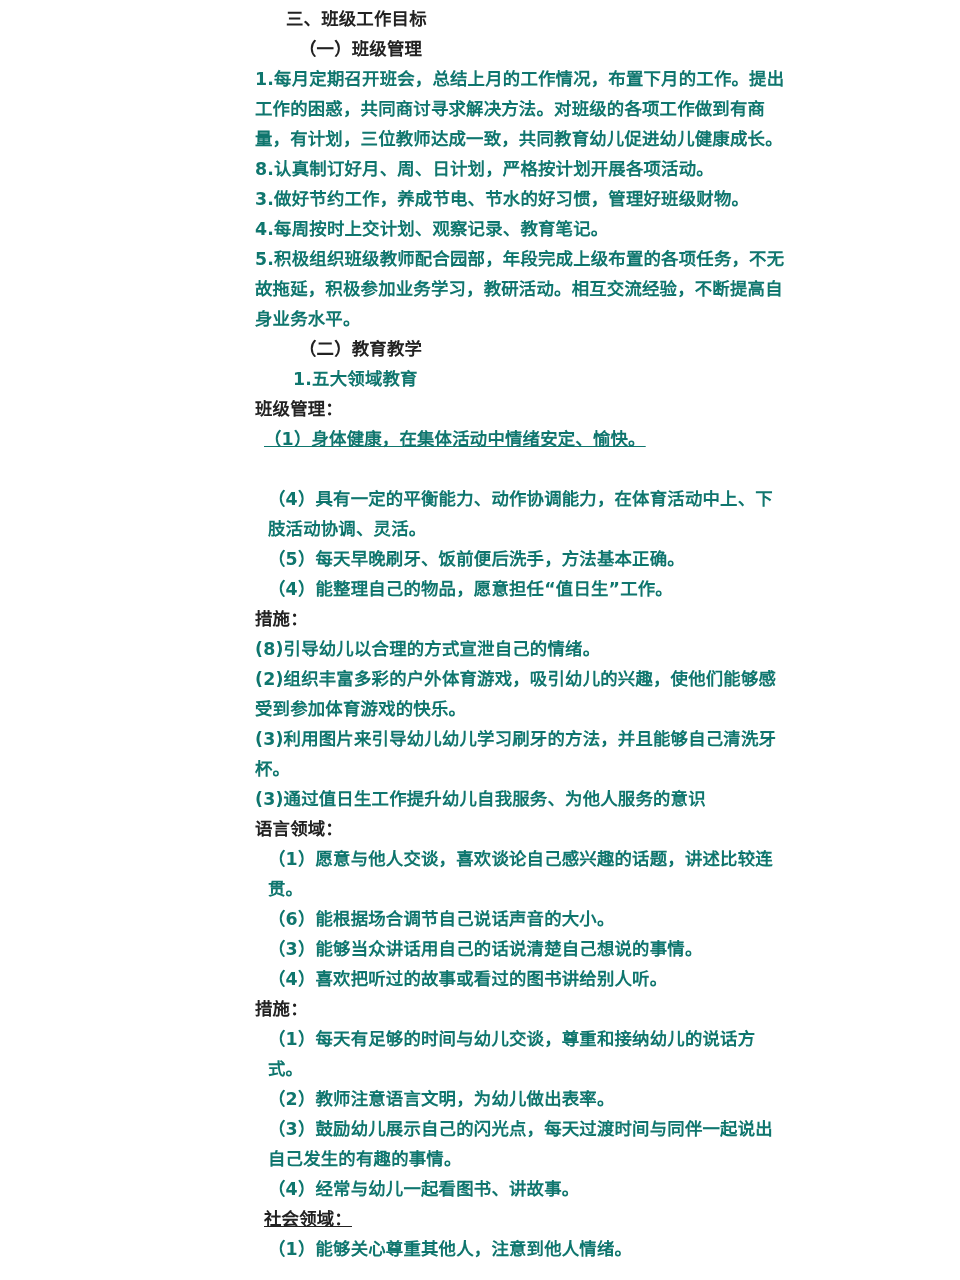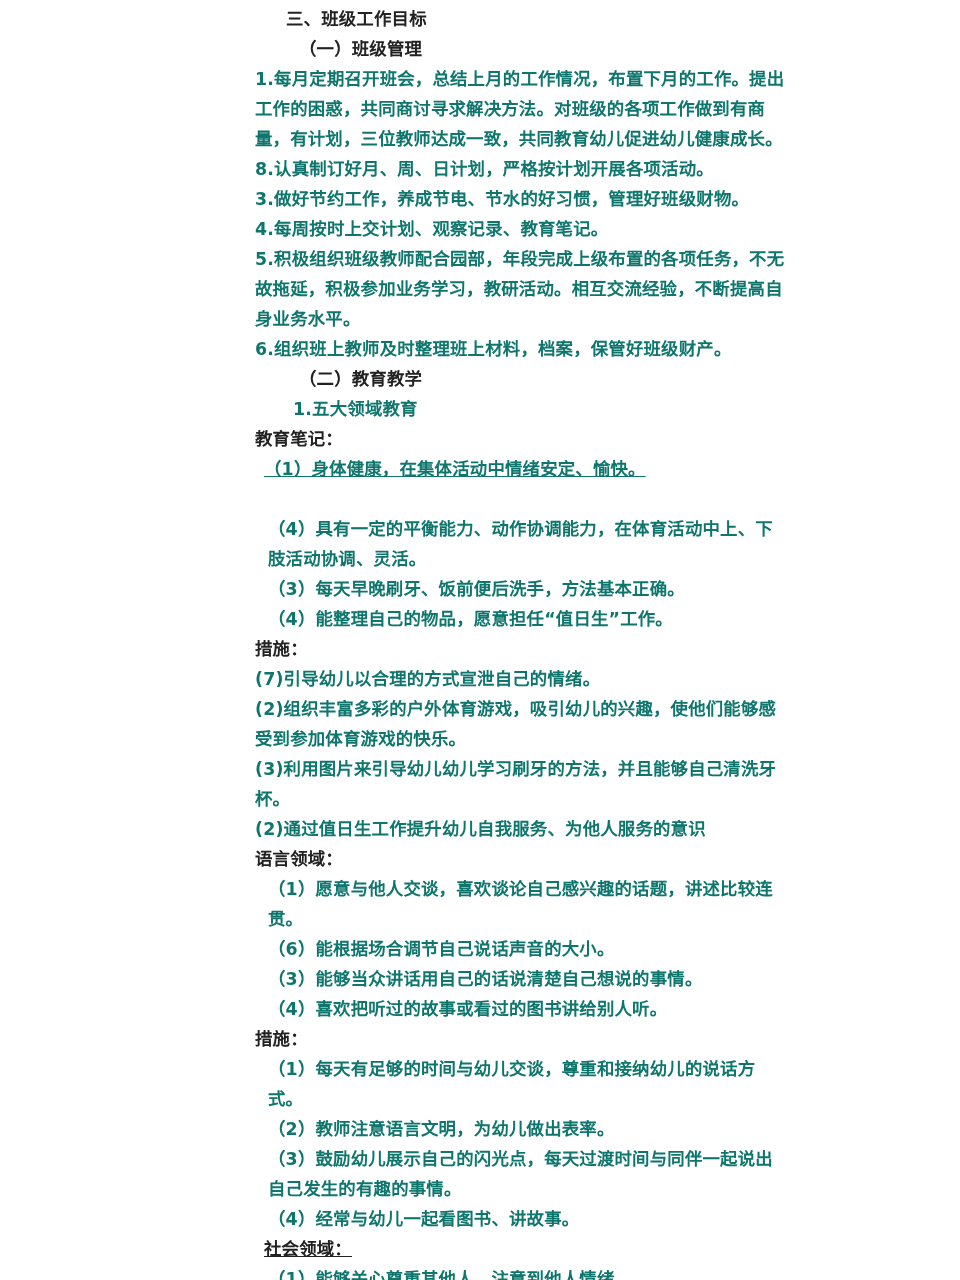--- a/index.html
+++ b/index.html
@@ -72,39 +72,38 @@
 
     <div class="ln hd i2">三、班级工作目标</div>
 
     <div class="ln hd i25">（一）班级管理</div>
 
     <div class="ln para i0">1.每月定期召开班会，总结上月的工作情况，布置下月的工作。提出工作的困惑，共同商讨寻求解决方法。对班级的各项工作做到有商量，有计划，三位教师达成一致，共同教育幼儿促进幼儿健康成长。</div>
     <div class="ln para i0">8.认真制订好月、周、日计划，严格按计划开展各项活动。</div>
     <div class="ln para i0">3.做好节约工作，养成节电、节水的好习惯，管理好班级财物。</div>
     <div class="ln para i0">4.每周按时上交计划、观察记录、教育笔记。</div>
     <div class="ln para i0">5.积极组织班级教师配合园部，年段完成上级布置的各项任务，不无故拖延，积极参加业务学习，教研活动。相互交流经验，不断提高自身业务水平。</div>
-    <div class="ln para i0">6.组织班上教师及时整理班上材料，档案，保管好班级财产。</div>
 
     <div class="ln hd i25">（二）教育教学</div>
     <div class="ln i22">1.五大领域教育</div>
 
-    <div class="ln hd i0">教育笔记：</div>
+    <div class="ln hd i0">班级管理：</div>
     <div class="ln i05">（1）身体健康，在集体活动中情绪安定、愉快。</div>
 
     <div class="blank"></div>
 
     <div class="ln i1">（4）具有一定的平衡能力、动作协调能力，在体育活动中上、下肢活动协调、灵活。</div>
-    <div class="ln i1">（3）每天早晚刷牙、饭前便后洗手，方法基本正确。</div>
+    <div class="ln i1">（5）每天早晚刷牙、饭前便后洗手，方法基本正确。</div>
     <div class="ln i1">（4）能整理自己的物品，愿意担任“值日生”工作。</div>
 
     <div class="ln hd i0">措施：</div>
-    <div class="ln i0">(7)引导幼儿以合理的方式宣泄自己的情绪。</div>
+    <div class="ln i0">(8)引导幼儿以合理的方式宣泄自己的情绪。</div>
     <div class="ln i0">(2)组织丰富多彩的户外体育游戏，吸引幼儿的兴趣，使他们能够感受到参加体育游戏的快乐。</div>
     <div class="ln i0">(3)利用图片来引导幼儿幼儿学习刷牙的方法，并且能够自己清洗牙杯。</div>
-    <div class="ln i0">(2)通过值日生工作提升幼儿自我服务、为他人服务的意识</div>
+    <div class="ln i0">(3)通过值日生工作提升幼儿自我服务、为他人服务的意识</div>
 
     <div class="ln hd i0">语言领域：</div>
     <div class="ln i1">（1）愿意与他人交谈，喜欢谈论自己感兴趣的话题，讲述比较连贯。</div>
     <div class="ln i1">（6）能根据场合调节自己说话声音的大小。</div>
     <div class="ln i1">（3）能够当众讲话用自己的话说清楚自己想说的事情。</div>
     <div class="ln i1">（4）喜欢把听过的故事或看过的图书讲给别人听。</div>
 
     <div class="ln hd i0">措施：</div>
     <div class="ln i1">（1）每天有足够的时间与幼儿交谈，尊重和接纳幼儿的说话方式。</div>
     <div class="ln i1">（2）教师注意语言文明，为幼儿做出表率。</div>

